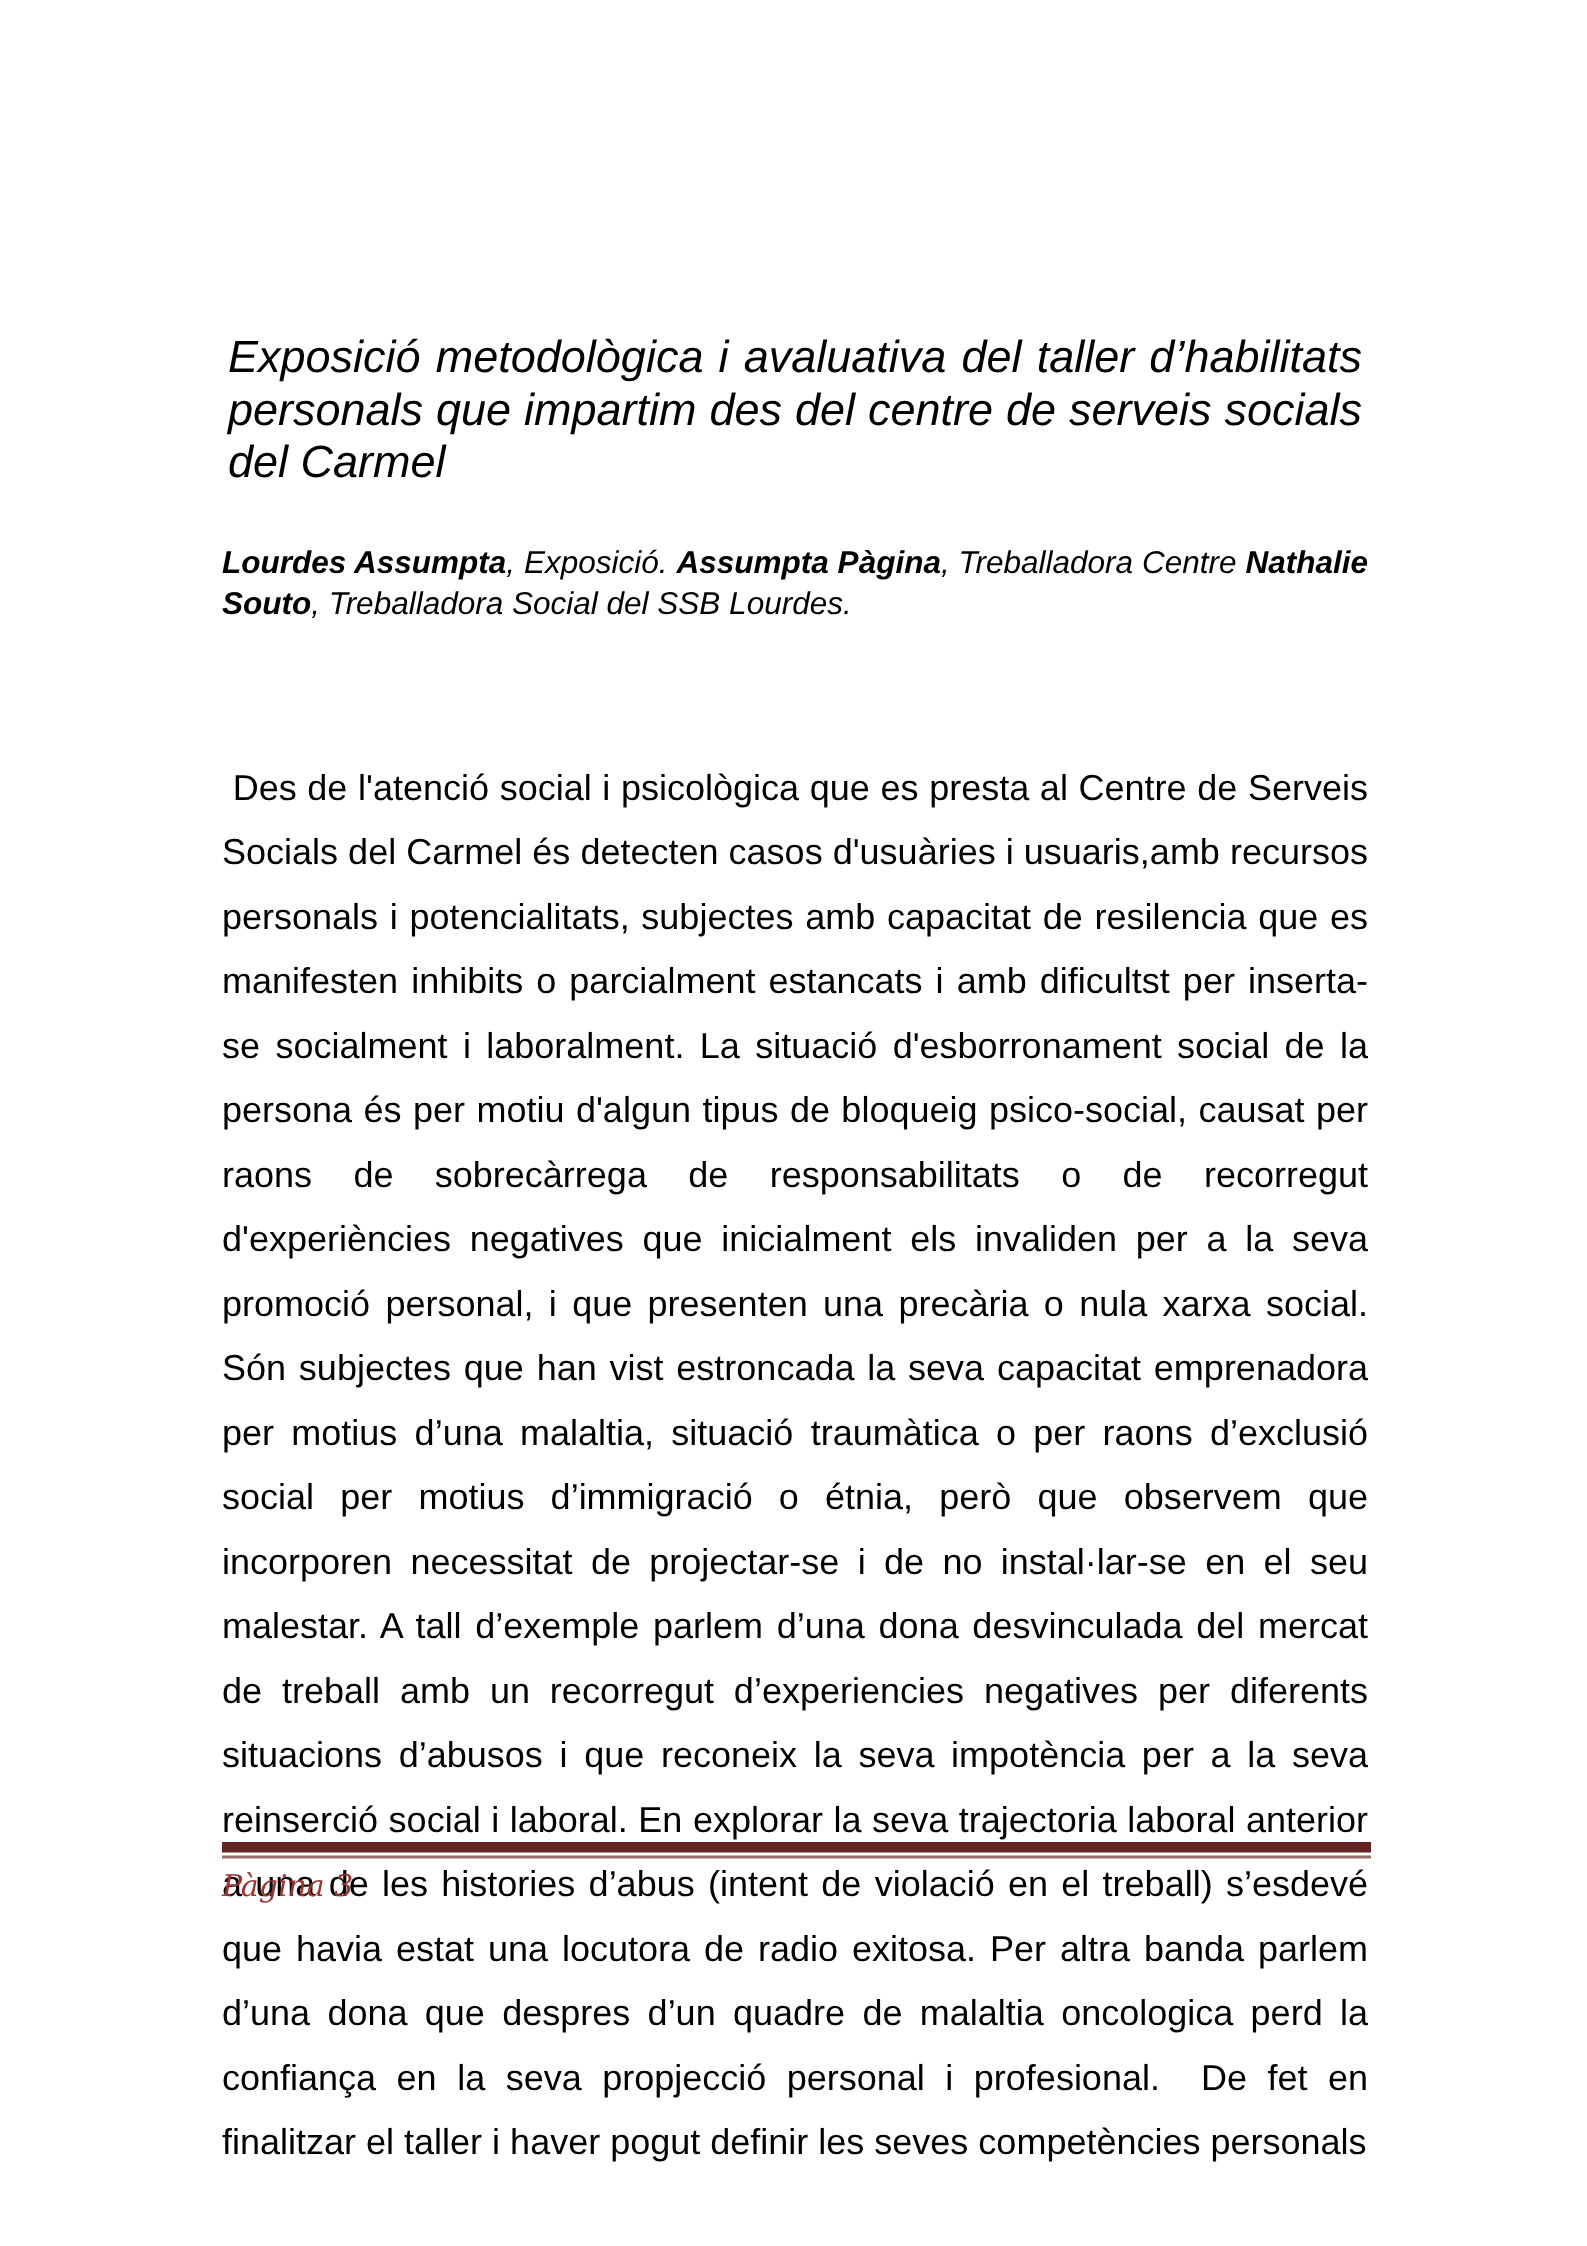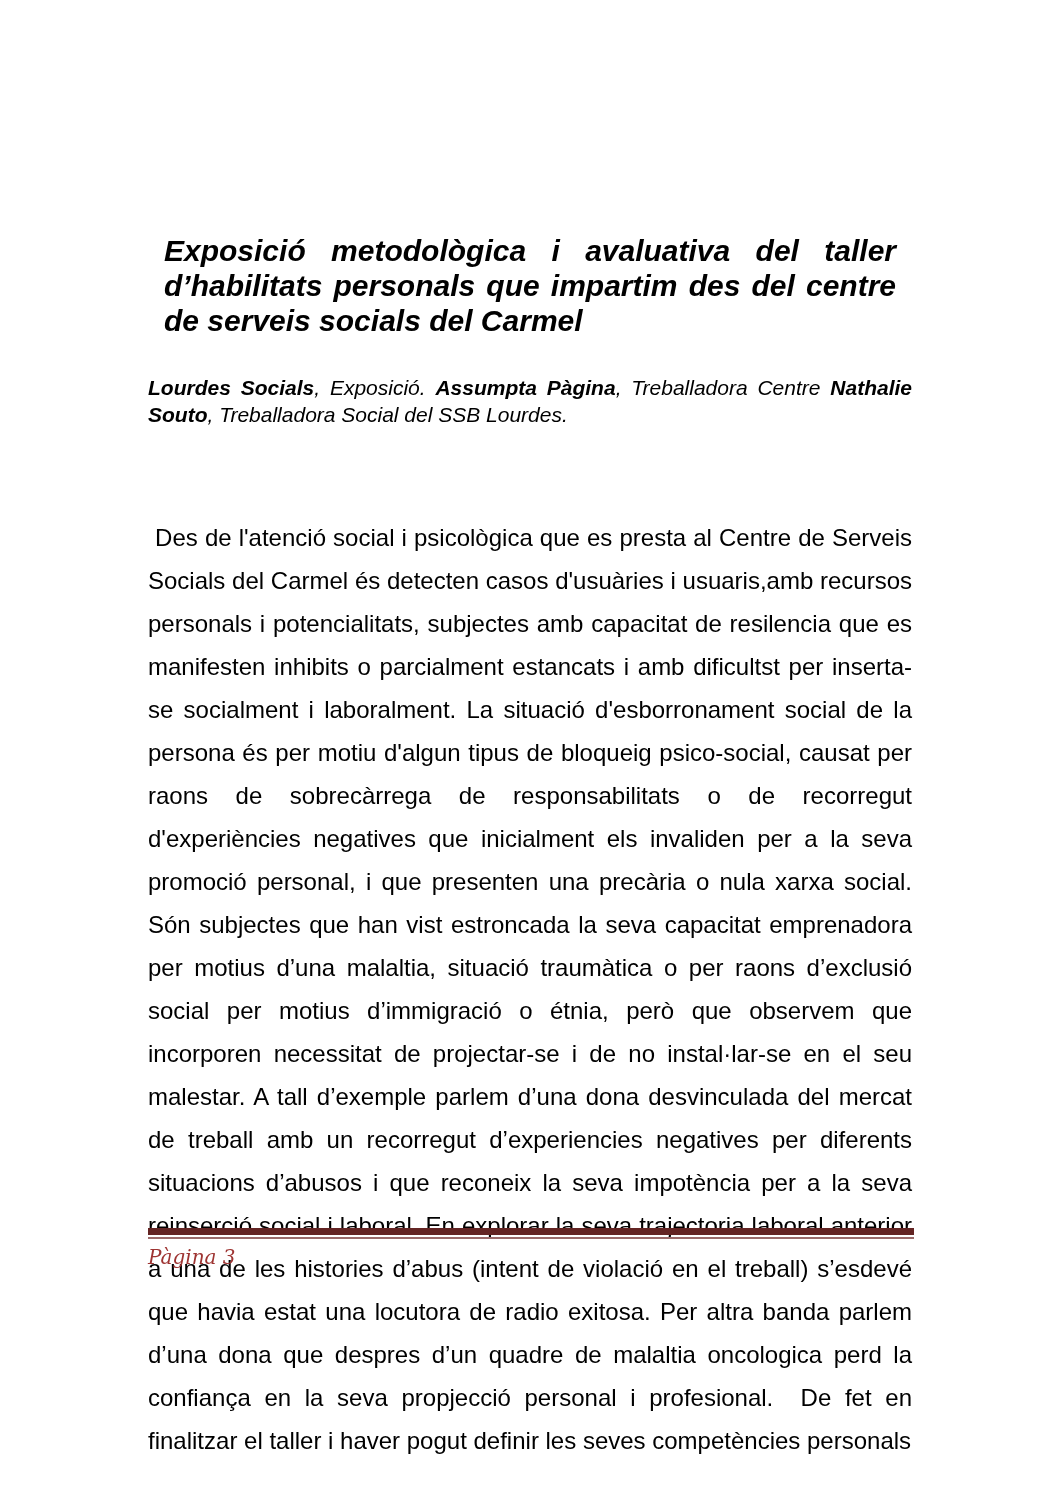--- a/index.html
+++ b/index.html
@@ -18,24 +18,24 @@
     font-family:"Liberation Sans", sans-serif;
     color:#000000;
   }
   .content{
     position:absolute;
     left:148px;
     top:217px;
     width:764px;
   }
   .doc-title{
-    margin:16px;
+    margin:4px;
     font-size:30px;
     line-height:35px;
-    font-weight:bold;
+    font-weight:normal;
     font-style:italic;
     text-align:justify;
     color:#000000;
   }
   .authors{
     margin:36px 0 0 0;
     font-size:21px;
     line-height:27px;
     font-style:italic;
     text-align:justify;
@@ -78,21 +78,21 @@
 </style>
 </head>
 <body>
 
 <div class="page" style="background: rgb(255, 255, 255);">
 
   <div class="content">
 
     <h1 class="doc-title">Exposició metodològica i avaluativa del taller d’habilitats personals que impartim des del centre de serveis socials del Carmel</h1>
 
-    <p class="authors"><span class="author-name">Lourdes Socials</span><span>, Exposició. </span><span class="author-name">Assumpta Pàgina</span><span>, Treballadora Centre </span><span class="author-name">Nathalie Souto</span><span>, Treballadora Social del SSB Lourdes.</span></p>
+    <p class="authors"><span class="author-name">Lourdes Assumpta</span><span>, Exposició. </span><span class="author-name">Assumpta Pàgina</span><span>, Treballadora Centre </span><span class="author-name">Nathalie Souto</span><span>, Treballadora Social del SSB Lourdes.</span></p>
 
     <p class="body-text"> Des de l'atenció social i psicològica que es presta al Centre de Serveis Socials del Carmel és detecten casos d'usuàries i usuaris,amb recursos personals i potencialitats, subjectes amb capacitat de resilencia que es manifesten inhibits o parcialment estancats i amb dificultst per inserta-se socialment i laboralment. La situació d'esborronament social de la persona és per motiu d'algun tipus de bloqueig psico-social, causat per raons de sobrecàrrega de responsabilitats o de recorregut d'experiències negatives que inicialment els invaliden per a la seva promoció personal, i que presenten una precària o nula xarxa social. Són subjectes que han vist estroncada la seva capacitat emprenadora per motius d’una malaltia, situació traumàtica o per raons d’exclusió social per motius d’immigració o étnia, però que observem que incorporen necessitat de projectar-se i de no instal·lar-se en el seu malestar. A tall d’exemple parlem d’una dona desvinculada del mercat de treball amb un recorregut d’experiencies negatives per diferents situacions d’abusos i que reconeix la seva impotència per a la seva reinserció social i laboral. En explorar la seva trajectoria laboral anterior a una de les histories d’abus (intent de violació en el treball) s’esdevé que havia estat una locutora de radio exitosa. Per altra banda parlem d’una dona que despres d’un quadre de malaltia oncologica perd la confiança en la seva propjecció personal i profesional.  De fet en finalitzar el taller i haver pogut definir les seves competències personals</p>
 
   </div>
 
   <div class="footer">
     <div class="rule-thick"></div>
     <div class="rule-thin"></div>
     <div class="footer-row">
       <span>Pàgina 3</span>

